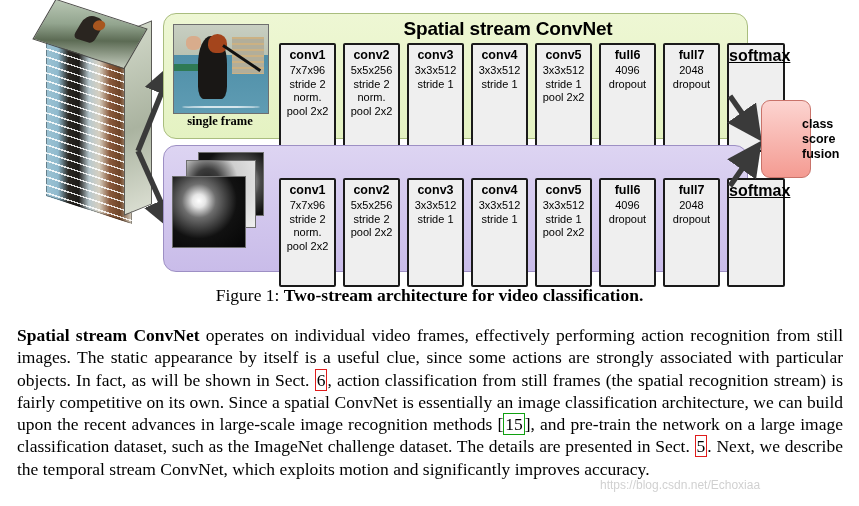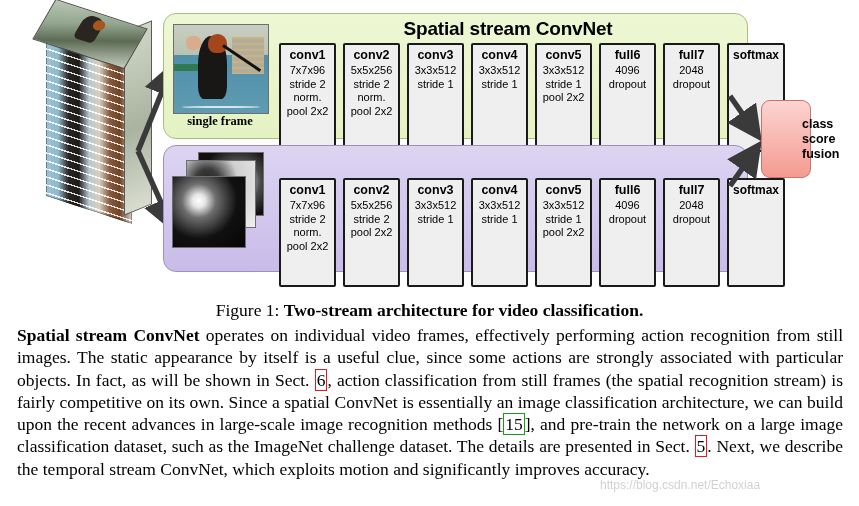--- a/index.html
+++ b/index.html
@@ -271,21 +271,21 @@
   }
   .layer-box .lname {
     font-weight: bold;
     font-size: 12.5px;
     line-height: 15px;
     display: block;
     margin-bottom: 1px;
   }
   .layer-box .lspec { display: block; white-space: nowrap; }
   .layer-box.softmax { width: 58px; }
-  .layer-box.softmax .lname { font-size: 12px; }
+  .layer-box.softmax .lname { font-size: 16px; text-decoration: underline; }
 
   
   #fusion-box {
     position: absolute;
     left: 761px; top: 100px;
     width: 50px; height: 78px;
     border: 1px solid #c9736a;
     border-radius: 9px;
     background: linear-gradient(180deg, #fcd4d0 0%, #f49b92 100%);
     font-family: "Liberation Sans", sans-serif;
@@ -302,21 +302,21 @@
   }
   #fusion-arrows {
     position: absolute;
     left: 722px; top: 94px;
     width: 48px; height: 94px;
   }
 
   
   #caption {
     position: absolute;
-    left: 0; top: 299px;
+    left: 0; top: 284px;
     width: 859px;
     text-align: center;
     font-size: 17.5px;
     line-height: 22px;
   }
   #caption .cap-lead { font-weight: normal; }
   #caption .cap-bold { font-weight: bold; }
 
   #body-text {
     position: absolute;

